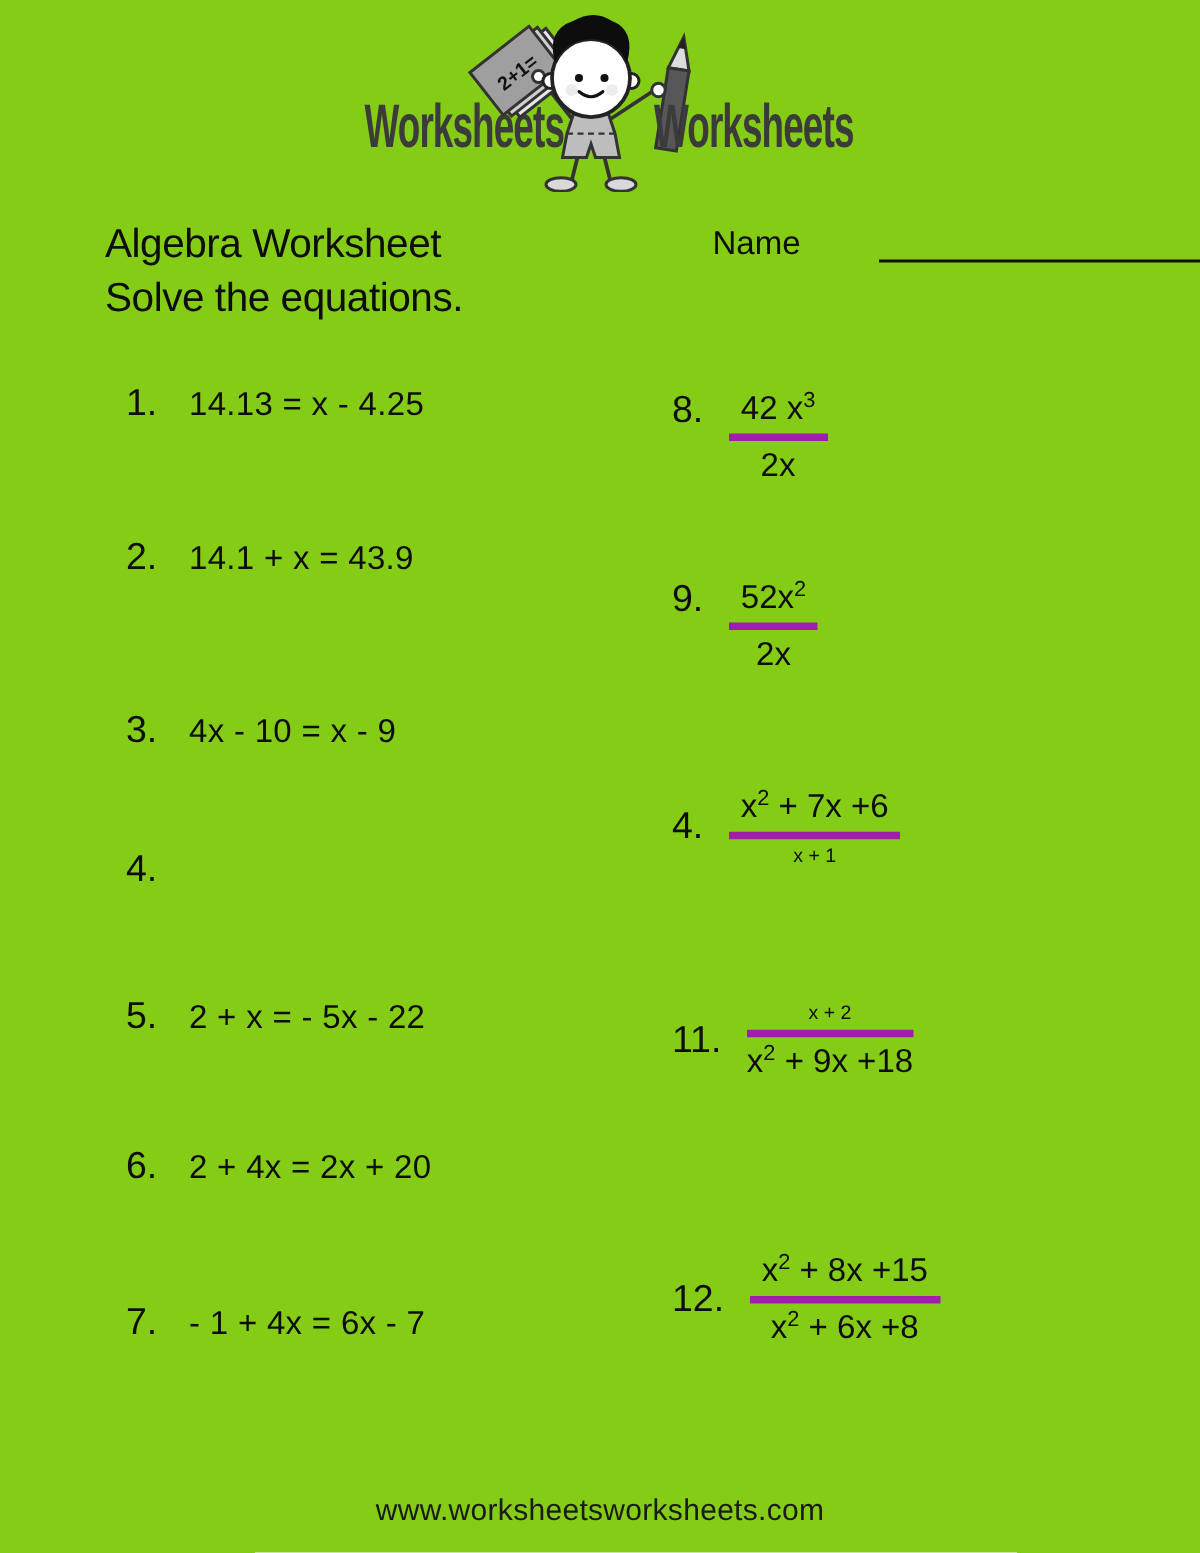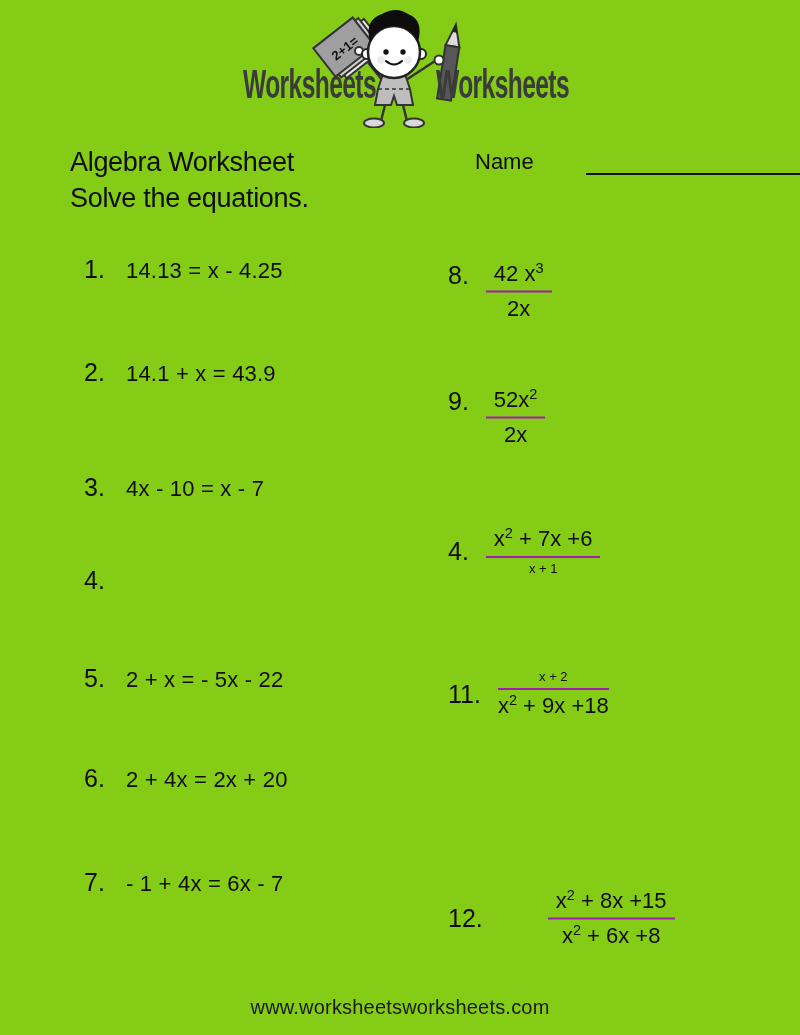--- a/index.html
+++ b/index.html
@@ -28,21 +28,21 @@
   .prow { position:absolute; left:84px; transform:translateY(-50%);
           display:flex; align-items:baseline; white-space:nowrap; }
   .pnum { font-size:25px; width:42px; color:#0d0d0d; }
   .peq  { font-size:22px; color:#0d0d0d; letter-spacing:0.2px; }
 
   .frow { position:absolute; left:448px; transform:translateY(-50%);
           display:flex; align-items:center; white-space:nowrap; }
   .frow.num-top { align-items:flex-start; }
   .fnum { font-size:25px; color:#0d0d0d; margin-right:17px; }
   .frac { display:inline-block; text-align:center; font-size:22px; color:#0d0d0d; }
-  .frac .top { display:block; padding:0 8px 4px; border-bottom:2px solid #a21caf; }
+  .frac .top { display:block; padding:0 8px 4px; border-bottom:5px solid #a21caf; }
   .frac .bot { display:block; padding-top:3px; }
   .fsmall { font-size:13px; }
   .frac sup { font-size:0.66em; vertical-align:0.55em; line-height:0; }
 
   
   .footer { position:absolute; left:0; top:996px; width:800px; text-align:center;
             font-size:20px; color:#1a1a1a; letter-spacing:0.2px; }
 </style>
 </head>
 <body>
@@ -106,21 +106,21 @@
       <div class="prow" style="top: 269px;">
         <span class="pnum">1.</span>
         <span class="peq">14.13 = x - 4.25</span>
       </div>
       <div class="prow" style="top: 372px;">
         <span class="pnum">2.</span>
         <span class="peq">14.1 + x = 43.9</span>
       </div>
       <div class="prow" style="top: 487px;">
         <span class="pnum">3.</span>
-        <span class="peq">4x - 10 = x - 7</span>
+        <span class="peq">4x - 10 = x - 9</span>
       </div>
       <div class="prow" style="top: 580px;">
         <span class="pnum">4.</span>
       </div>
       <div class="prow" style="top: 678px;">
         <span class="pnum">5.</span>
         <span class="peq">2 + x = - 5x - 22</span>
       </div>
       <div class="prow" style="top: 778px;">
         <span class="pnum">6.</span>
@@ -153,21 +153,21 @@
           <span class="bot fsmall">x + 1</span>
         </span>
       </div>
       <div class="frow" style="top: 694px;">
         <span class="fnum">11.</span>
         <span class="frac">
           <span class="top fsmall">x + 2</span>
           <span class="bot">x<sup>2</sup> + 9x +18</span>
         </span>
       </div>
-      <div class="frow" style="top: 918px; gap: 48px;">
+      <div class="frow" style="top: 866px;">
         <span class="fnum">12.</span>
         <span class="frac">
           <span class="top">x<sup>2</sup> + 8x +15</span>
           <span class="bot">x<sup>2</sup> + 6x +8</span>
         </span>
       </div>
     </div>
 
   <div class="footer">www.worksheetsworksheets.com</div>
 </div>

